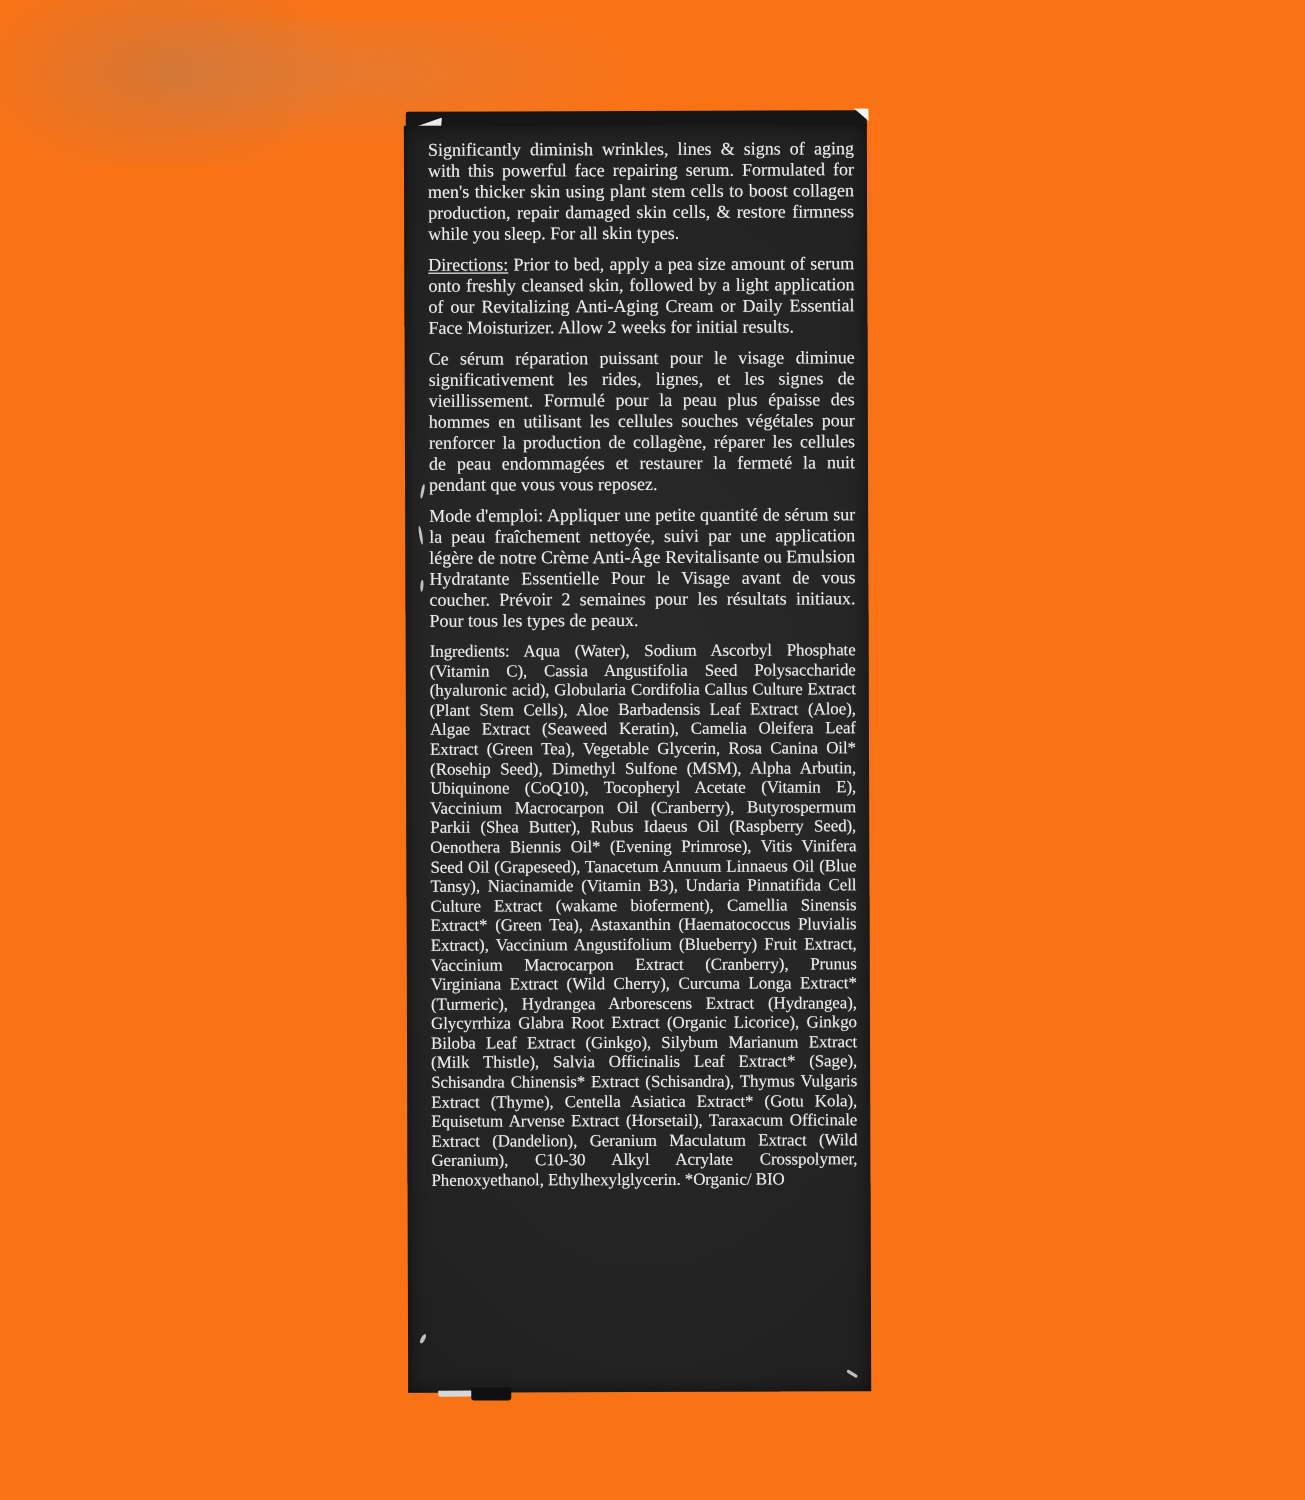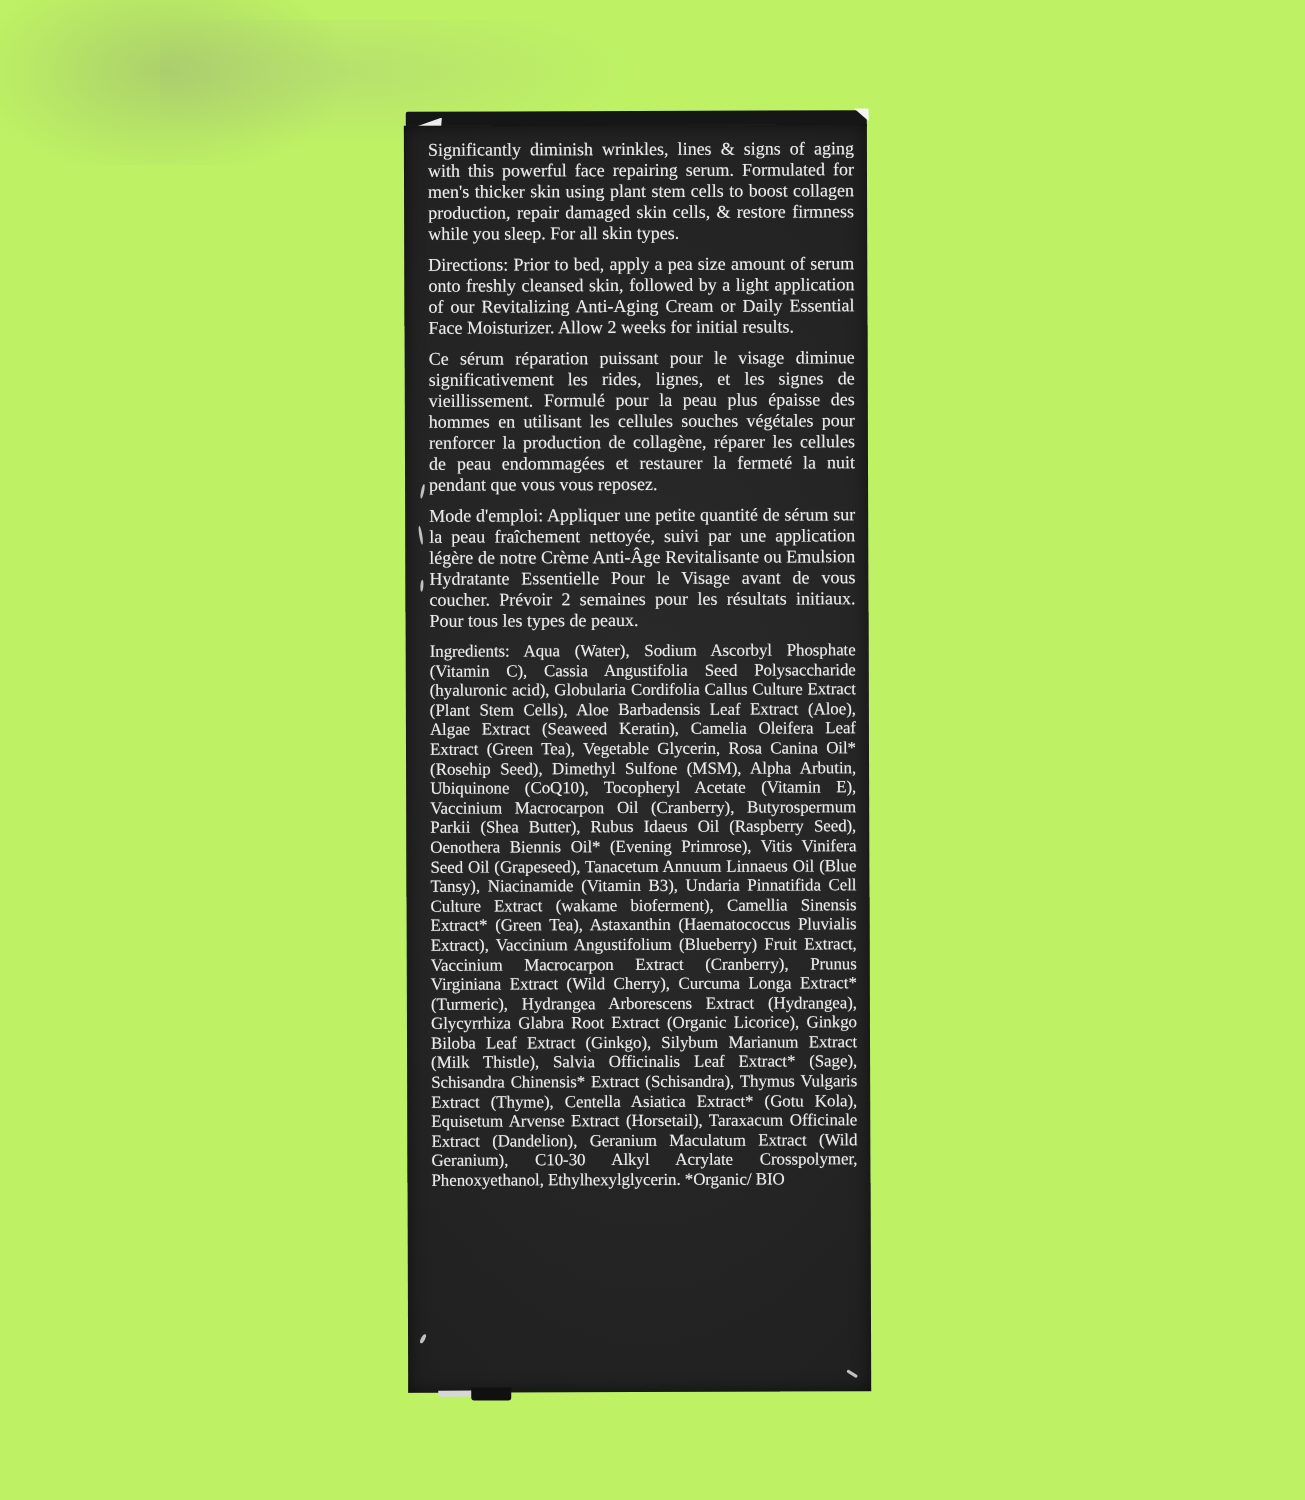--- a/index.html
+++ b/index.html
@@ -2,21 +2,21 @@
 <html><head>
 <meta charset="utf-8">
 <style>
   html, body { margin:0; padding:0; }
   body {
     width:1305px; height:1500px;
     background:#ffffff;
     font-family:"Liberation Serif", serif;
     overflow:hidden;
   }
-  .canvas { position:relative; width:1305px; height:1500px; background:#bef264; }
+  .canvas { position:relative; width:1305px; height:1500px; background:#f97316; }
 
   
   .shadow { position:absolute; pointer-events:none; }
   .shadow-a {
     left:0px; top:-45px; width:360px; height:210px;
     background:radial-gradient(ellipse at 45% 55%, rgba(125,125,125,0.28) 0%, rgba(125,125,125,0) 68%);
   }
   .shadow-b {
     left:160px; top:20px; width:480px; height:130px;
     background:radial-gradient(ellipse at 40% 40%, rgba(150,150,150,0.18) 0%, rgba(150,150,150,0) 70%);
@@ -60,21 +60,21 @@
     text-align:justify;
     text-justify:inter-word;
     text-shadow:0 0 1px rgba(235,235,235,0.45);
   }
   .para.ingredients {
     font-size:17px;
     line-height:19.6px;
     letter-spacing:-0.1px;
     margin-bottom:0;
   }
-  .u { text-underline-offset:2px; }
+  .u { text-decoration:underline; text-underline-offset:2px; }
 
   
   .scuff { position:absolute; background:#e9e9e9; opacity:0.8; border-radius:50%; }
   .scuff-1 { left:16px; top:372px; width:3px; height:15px; transform:rotate(12deg); }
   .scuff-2 { left:14px; top:414px; width:3px; height:19px; transform:rotate(-9deg); }
   .scuff-3 { left:15px; top:468px; width:3px; height:12px; transform:rotate(4deg); }
   .scuff-4 { left:13px; top:1222px; width:4px; height:10px; transform:rotate(28deg); }
   .scuff-5 { right:13px; bottom:16px; width:12px; height:3px; transform:rotate(32deg); border-radius:2px; }
 
   

